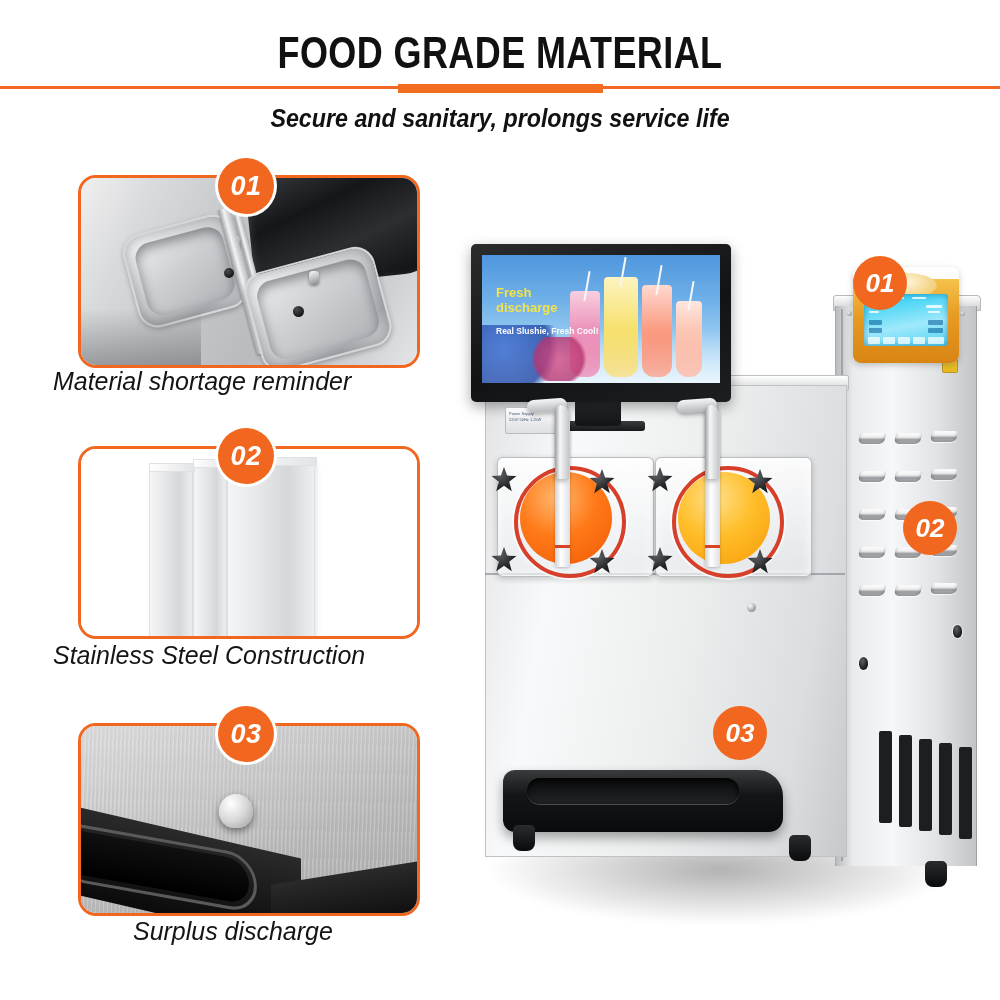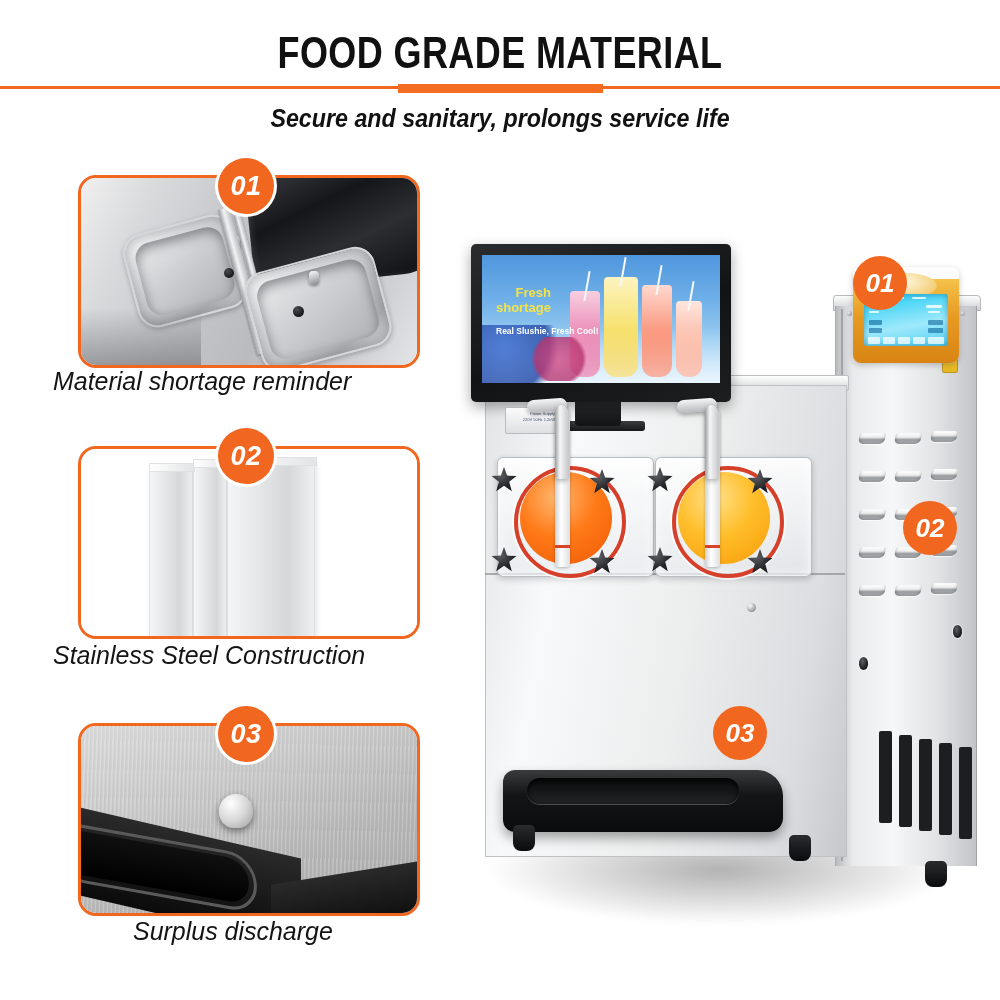--- a/index.html
+++ b/index.html
@@ -96,21 +96,21 @@
     background:repeating-linear-gradient(92deg,rgba(255,255,255,.35) 0px,rgba(255,255,255,.35) 1px,rgba(120,120,120,.18) 2px,rgba(255,255,255,.0) 4px);}
   .p3 .darkband{position:absolute;background:linear-gradient(180deg,#2a2a2a,#0b0b0b);}
   .p3 .slot{position:absolute;border-radius:40px;background:linear-gradient(180deg,#101010,#000);}
   .p3 .slotEdge{position:absolute;border-radius:40px;border:3px solid #5a5a5a;}
   .p3 .valve{position:absolute;
     background:radial-gradient(ellipse at 35% 28%,#ffffff,#d8d8d8 50%,#9d9d9d 100%);
     border-radius:50% 50% 46% 46%;box-shadow:0 3px 7px rgba(0,0,0,.45);}
   .p3 .spout{position:absolute;background:linear-gradient(180deg,#e9e9e9,#8e8e8e);border-radius:3px;}
 
   
-  .machine{position:absolute;left:455px;top:225px;width:545px;height:700px;text-align:right;}
+  .machine{position:absolute;left:455px;top:225px;width:545px;height:700px;}
 
   .shadowGround{
     position:absolute;left:30px;top:600px;width:470px;height:100px;
     background:radial-gradient(ellipse at 50% 45%,rgba(0,0,0,.30),rgba(0,0,0,0) 70%);
     filter:blur(3px);
   }
 
   
   .tower{
     position:absolute;left:380px;top:81px;width:140px;height:560px;
@@ -386,21 +386,21 @@
       <div class="monitorScreen">
         <div class="cup" style="left:88px;width:30px;height:86px;background:linear-gradient(180deg,#f8cfe0,#e87fae 60%,#d94f90);"></div>
         <div class="cup" style="left:122px;width:34px;height:100px;background:linear-gradient(180deg,#fdf4c0,#f6e06a 55%,#ecc93a);"></div>
         <div class="cup" style="left:160px;width:30px;height:92px;background:linear-gradient(180deg,#ffd9cf,#f98f73 58%,#ef6a4c);"></div>
         <div class="cup" style="left:194px;width:26px;height:76px;background:linear-gradient(180deg,#ffe6de,#fbb49d 60%,#f49178);"></div>
         <div class="scFrost"></div>
         <div class="iceA"></div>
         <div class="iceB"></div>
         <div class="scText1">
           <div>Fresh</div>
-          <div>shortage</div>
+          <div>discharge</div>
         </div>
         <div class="scText2">Real Slushie, Fresh Cool!</div>
       </div>
     </div>
 
     <div class="ctrlPlate">
       <div class="ctrlOrange"></div>
       <div class="ctrlSwirl"></div>
       <div class="ctrlLcd">
         <div class="lcdRow" style="left:4px;top:4px;width:3px;height:3px;"></div>

